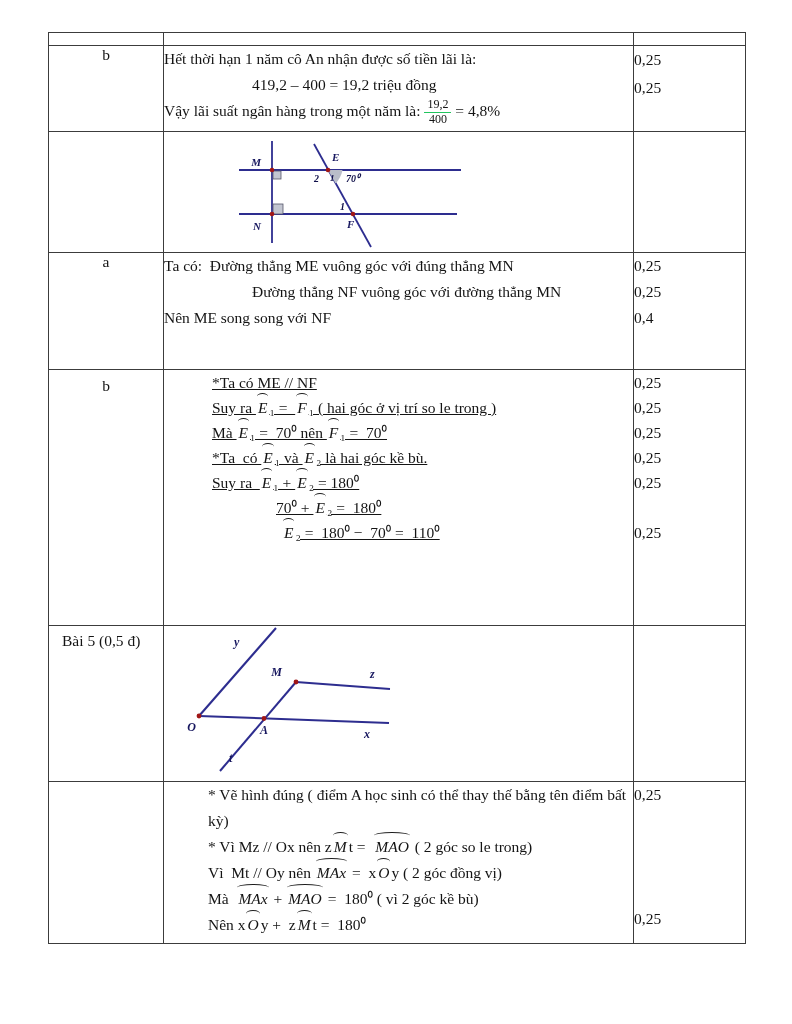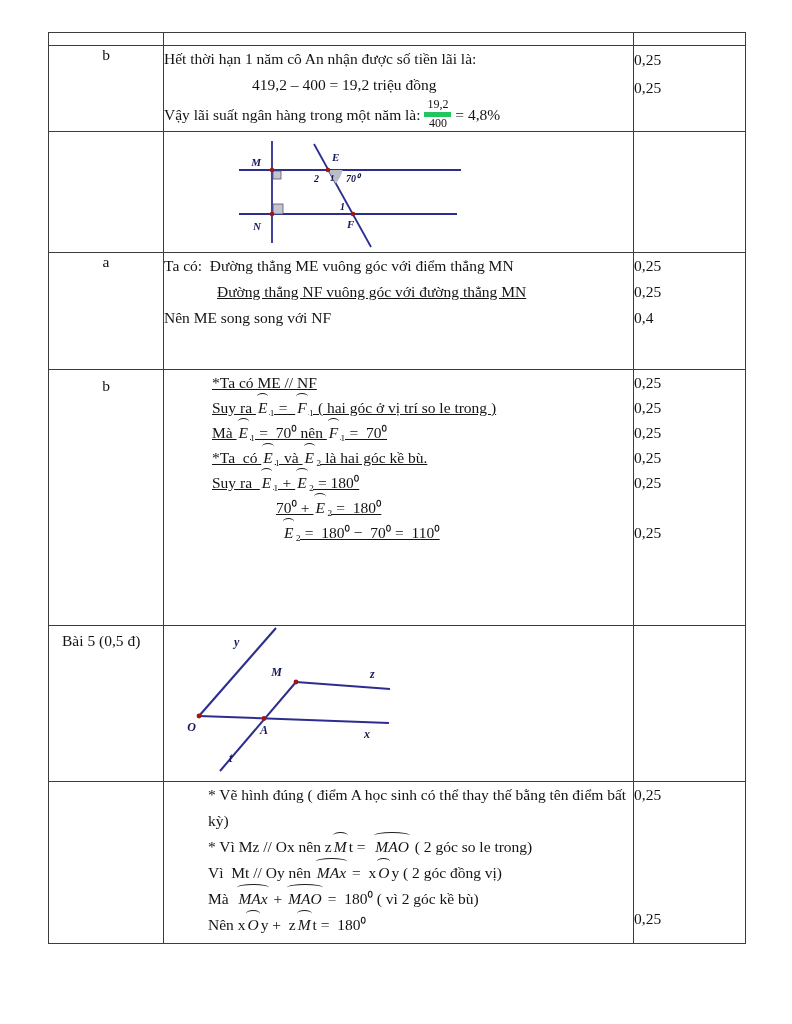--- a/index.html
+++ b/index.html
@@ -9,21 +9,21 @@
   table.grid td{border:1px solid #3c3c3c;vertical-align:top;padding:0;}
   col.c1{width:115px;} col.c2{width:470px;} col.c3{width:112px;}
 
   .lbl{text-align:center;font-size:15.5px;padding-top:6px;}
   .lbl.hdr{text-align:left;padding-left:13px;padding-top:4px;}
   .content{font-size:15.5px;line-height:26px;padding:0 4px 0 6px;}
   .pts{font-size:15.5px;line-height:26px;padding-left:26px;}
 
   .line{white-space:pre-wrap;}
   .ind88{margin-left:88px;}
-  .ind58{margin-left:53px;text-decoration:underline;}
+  .ind58{margin-left:88px;}
   .ind48{margin-left:48px;}
   .ind112{margin-left:112px;}
   .ind157{margin-left:118px;}
   .ind44{margin-left:44px;}
 
   .r1-content{padding-top:4px;margin-left:39px;}
   .r1-pts{padding-top:8px;line-height:28px;}
   .r4-content{padding-top:29px;}
   .r4-pts{padding-top:29px;}
   .r5-content{padding-top:7px;line-height:25px;text-decoration:underline;}
@@ -33,21 +33,21 @@
   .r7-pts{padding-top:12px;}
   .gap-above-big{margin-top:98px;}
 
   
   .wh{position:relative;display:inline-block;font-style:italic;padding:0 2px;}
   .wh::before{content:"";position:absolute;left:1px;right:1px;top:-2px;height:6px;
               border-top:1.4px solid #1d1d1d;border-radius:100% 100% 0 0;}
 
   
   .frac{display:inline-block;vertical-align:-7px;text-align:center;font-size:12px;line-height:1.15;}
-  .fr-n{display:block;border-bottom:5px solid #22c55e;padding:0 3px;}
+  .fr-n{display:block;border-bottom:1px solid #22c55e;padding:0 3px;}
   .fr-d{display:block;padding:0 3px;}
 
   svg text{font-family:"Liberation Serif", serif;font-weight:bold;font-style:italic;}
 </style>
 </head>
 <body>
 
 <div class="sheet">
   <table class="grid">
     <colgroup>
@@ -113,21 +113,21 @@
         </svg>
       </td>
       <td></td>
     </tr>
 
     <tr>
       <td class="lbl" style="height:116px">
         <span>a</span>
       </td>
       <td class="content r4-content">
-        <div class="line">Ta có:  Đường thẳng ME vuông góc với điểm thẳng MN</div>
+        <div class="line">Ta có:  Đường thẳng ME vuông góc với đúng thẳng MN</div>
         <div class="line ind58">Đường thẳng NF vuông góc với đường thẳng MN</div>
         <div class="line">Nên ME song song với NF</div>
       </td>
       <td class="pts r4-pts">
         <div>0,25</div>
         <div>0,25</div>
         <div>0,4</div>
       </td>
     </tr>
 

